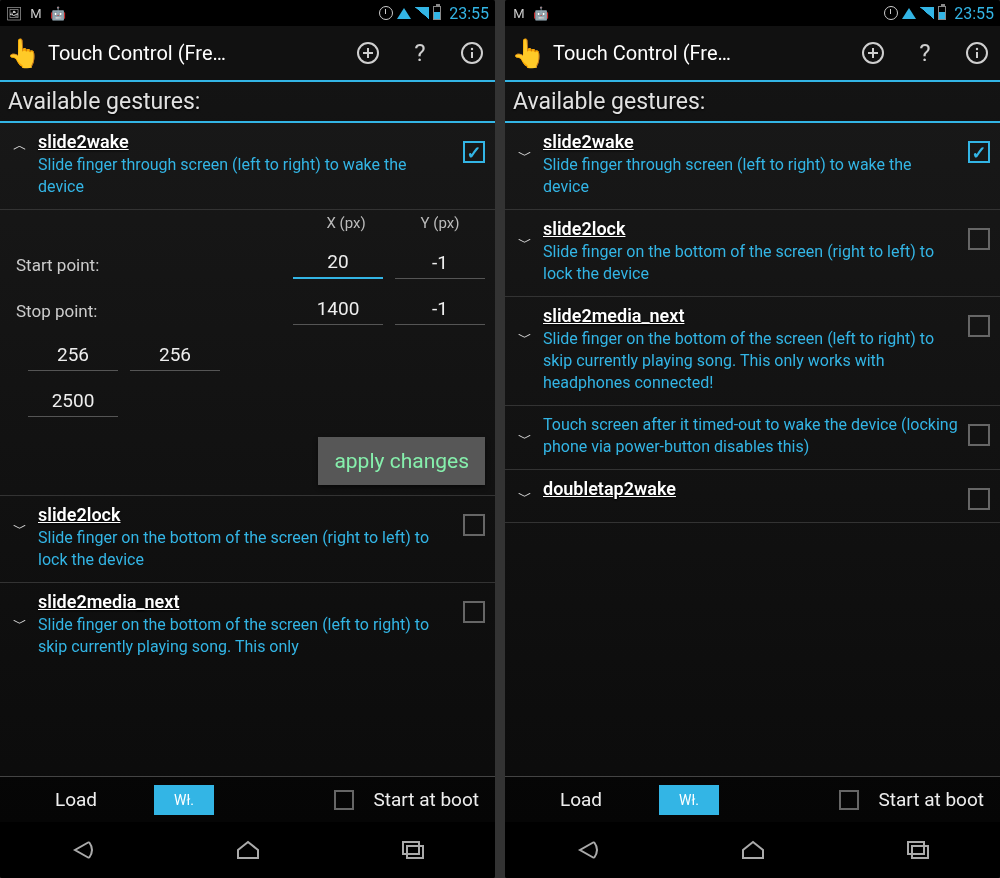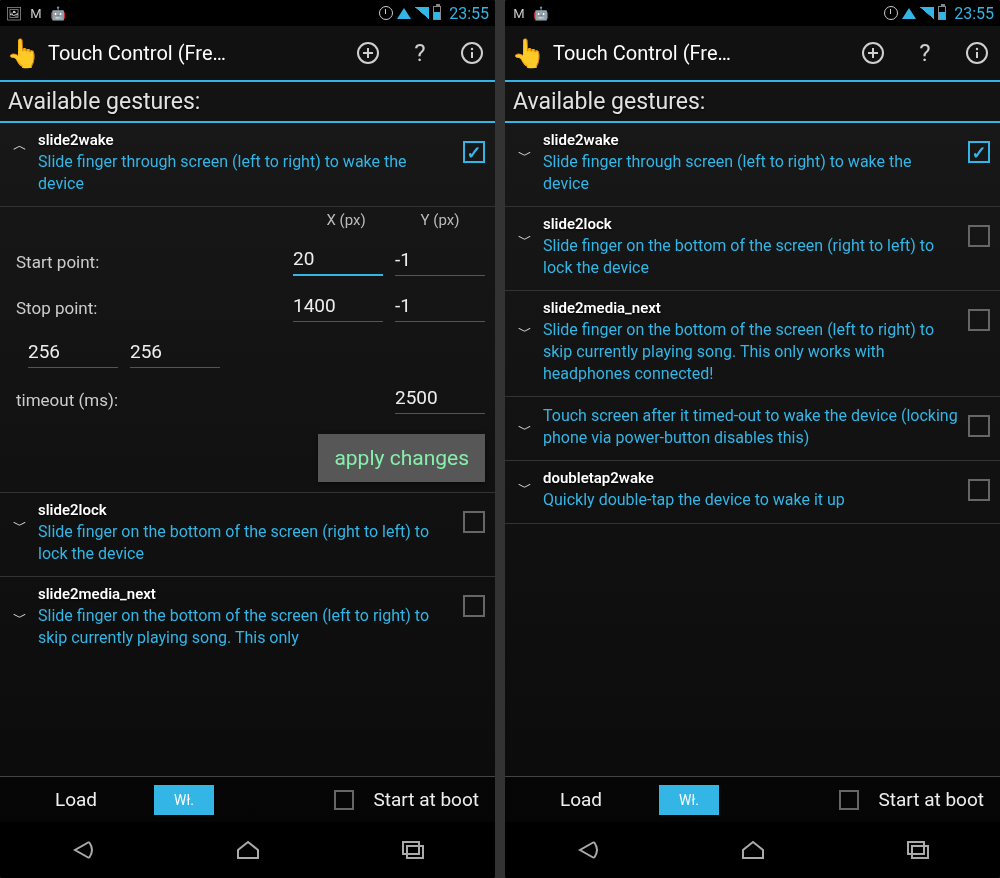--- a/index.html
+++ b/index.html
@@ -70,36 +70,36 @@
     border-bottom: 1px solid #333;
     padding: 8px 10px 12px 8px;
     display:flex;
     align-items:flex-start;
   }
   .chev {
     width:24px; color:#e0e0e0; font-size:14px; margin-top: 6px; flex-shrink:0;
     text-align:center;
   }
   .gbody { flex:1; padding-left:6px; }
-  .gtitle { color:#fff; font-size:15px; font-weight:600; text-shadow:0 1px 2px #000; margin-bottom:2px;}
+  .gtitle { color:#fff; font-size:18px; font-weight:600; text-shadow:0 1px 2px #000; margin-bottom:2px;text-decoration:underline;}
   .gdesc { color:#33b5e5; font-size:16px; line-height:1.35;}
   .chk {
     width: 22px; height: 22px; border: 2px solid #666; flex-shrink:0; margin-left:8px; margin-top:10px;
     display:flex; align-items:center; justify-content:center;
   }
   .chk.checked { border-color:#33b5e5; color:#33b5e5; }
   .chk.checked:after { content:"✓"; color:#33b5e5; font-size:18px; font-weight:bold;}
   .params { padding: 4px 10px 10px 16px; border-bottom: 1px solid #333;}
   .phead { display:flex; color:#bbb; font-size:15px; }
   .phead .col-x { margin-left:auto; width:98px; text-align:center;}
   .phead .col-y { width:90px; text-align:center;}
   .prow { display:flex; align-items:center; margin-top:18px; color:#ccc; font-size:17px;}
   .prow .plabel { flex:1;}
   .pinput {
-    width:90px; color:#eee; font-size:19px;
+    width:90px; text-align:center; color:#eee; font-size:19px;
     border:none; border-bottom:1px solid #555; padding-bottom:4px; margin-left:12px;
   }
   .pinput.active { border-bottom: 2px solid #33b5e5; }
   .apply-wrap { display:flex; justify-content:flex-end; margin-top:20px;}
   .apply-btn {
     background:#575757; color:#86efac; font-size:21px; padding:12px 16px;
     box-shadow: 0 2px 4px rgba(0,0,0,0.5);
   }
   .bottombar {
     height: 46px; background: rgba(0,0,0,0.5); border-top:1px solid #444;
@@ -179,21 +179,20 @@
       <div class="prow">
         <span class="plabel">Stop point:</span>
         <span class="pinput">1400</span>
         <span class="pinput">-1</span>
       </div>
       <div class="prow">
         <span class="pinput">256</span>
         <span class="pinput">256</span>
       </div>
       <div class="prow">
-        <span class="plabel">timeout (ms):</span>
         <span class="pinput" style="width:90px">2500</span>
       </div>
       <div class="apply-wrap">
         <div class="apply-btn">apply changes</div>
       </div>
     </div>
 
     <div class="gesture">
       <span class="chev" style="margin-top:16px">﹀</span>
       <div class="gbody">
@@ -312,21 +311,20 @@
       <div class="gbody">
         <div class="gdesc">Touch screen after it timed-out to wake the device (locking phone via power-button disables this)</div>
       </div>
       <div class="chk"></div>
     </div>
 
     <div class="gesture">
       <span class="chev" style="margin-top:10px">﹀</span>
       <div class="gbody">
         <div class="gtitle">doubletap2wake</div>
-        <div class="gdesc">Quickly double-tap the device to wake it up</div>
       </div>
       <div class="chk"></div>
     </div>
 
   </div>
   <div class="bottombar">
     <div class="load">Load</div>
     <div class="toggle">Wł.</div>
     <div class="sab">
       <div class="chk"></div>

